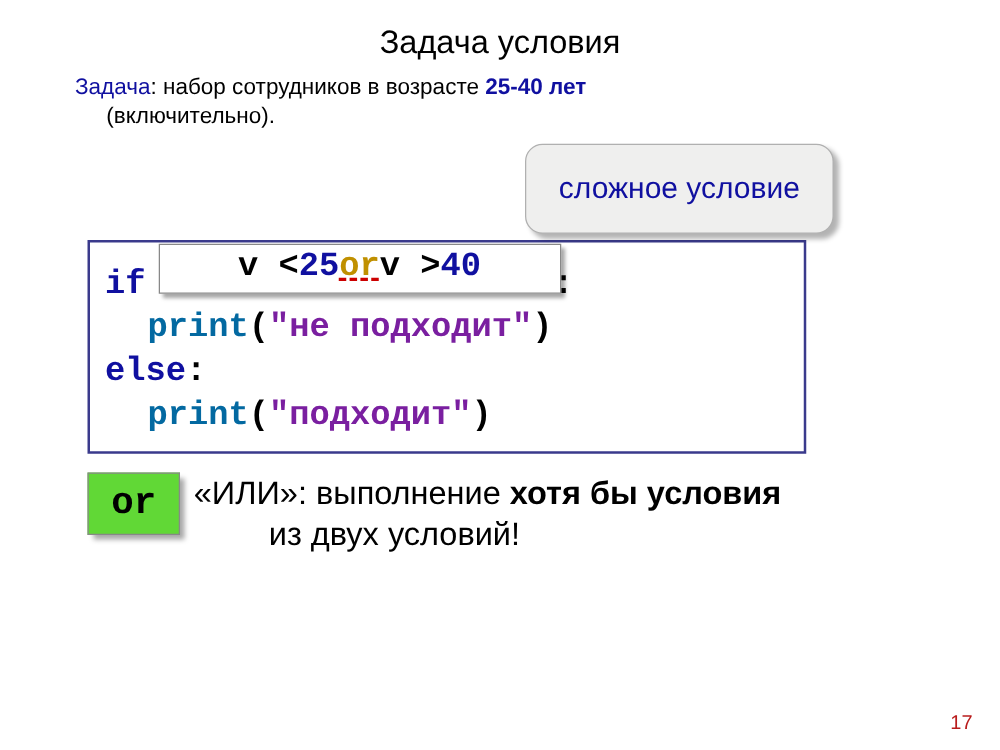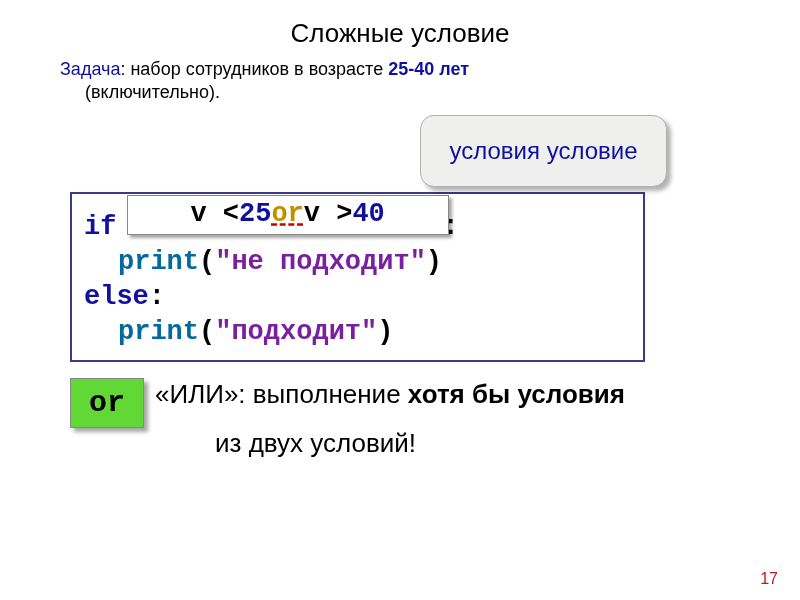--- a/index.html
+++ b/index.html
@@ -131,44 +131,44 @@
   .or-text {
     position: absolute;
     top: 378px;
     left: 155px;
     right: 70px;
     font-size: 26px;
     line-height: 1.25;
     color: #000;
   }
   .or-text .b { font-weight: bold; }
-  .or-text .line2 { display: block; padding-left: 60px; margin-top: 16px; }
+  .or-text .line2 { display: block; padding-left: 60px; }
 
   .pagenum {
     position: absolute;
     right: 22px;
     bottom: 12px;
     font-size: 16px;
     color: #b91c1c;
   }
 </style>
 </head>
 <body>
 
 <div class="slide">
 
-  <div class="title">Сложные условие</div>
+  <div class="title">Задача условия</div>
 
   <div class="task">
     <span class="task-label">Задача</span><span>: набор сотрудников в возрасте </span><span class="age">25-40 лет</span><br>
     <span class="indent"><span class="age"></span><span> (включительно).</span></span>
   </div>
 
   <div class="callout">
-    <span>условия условие</span>
+    <span>сложное условие</span>
   </div>
 
   <div class="codebox">
     <div>
       <span class="kw">if</span>
       <span class="cond-slot">
         <span class="cond-inner">
           <span>v &lt; </span>
             <span class="num">25</span>
             <span> </span>

